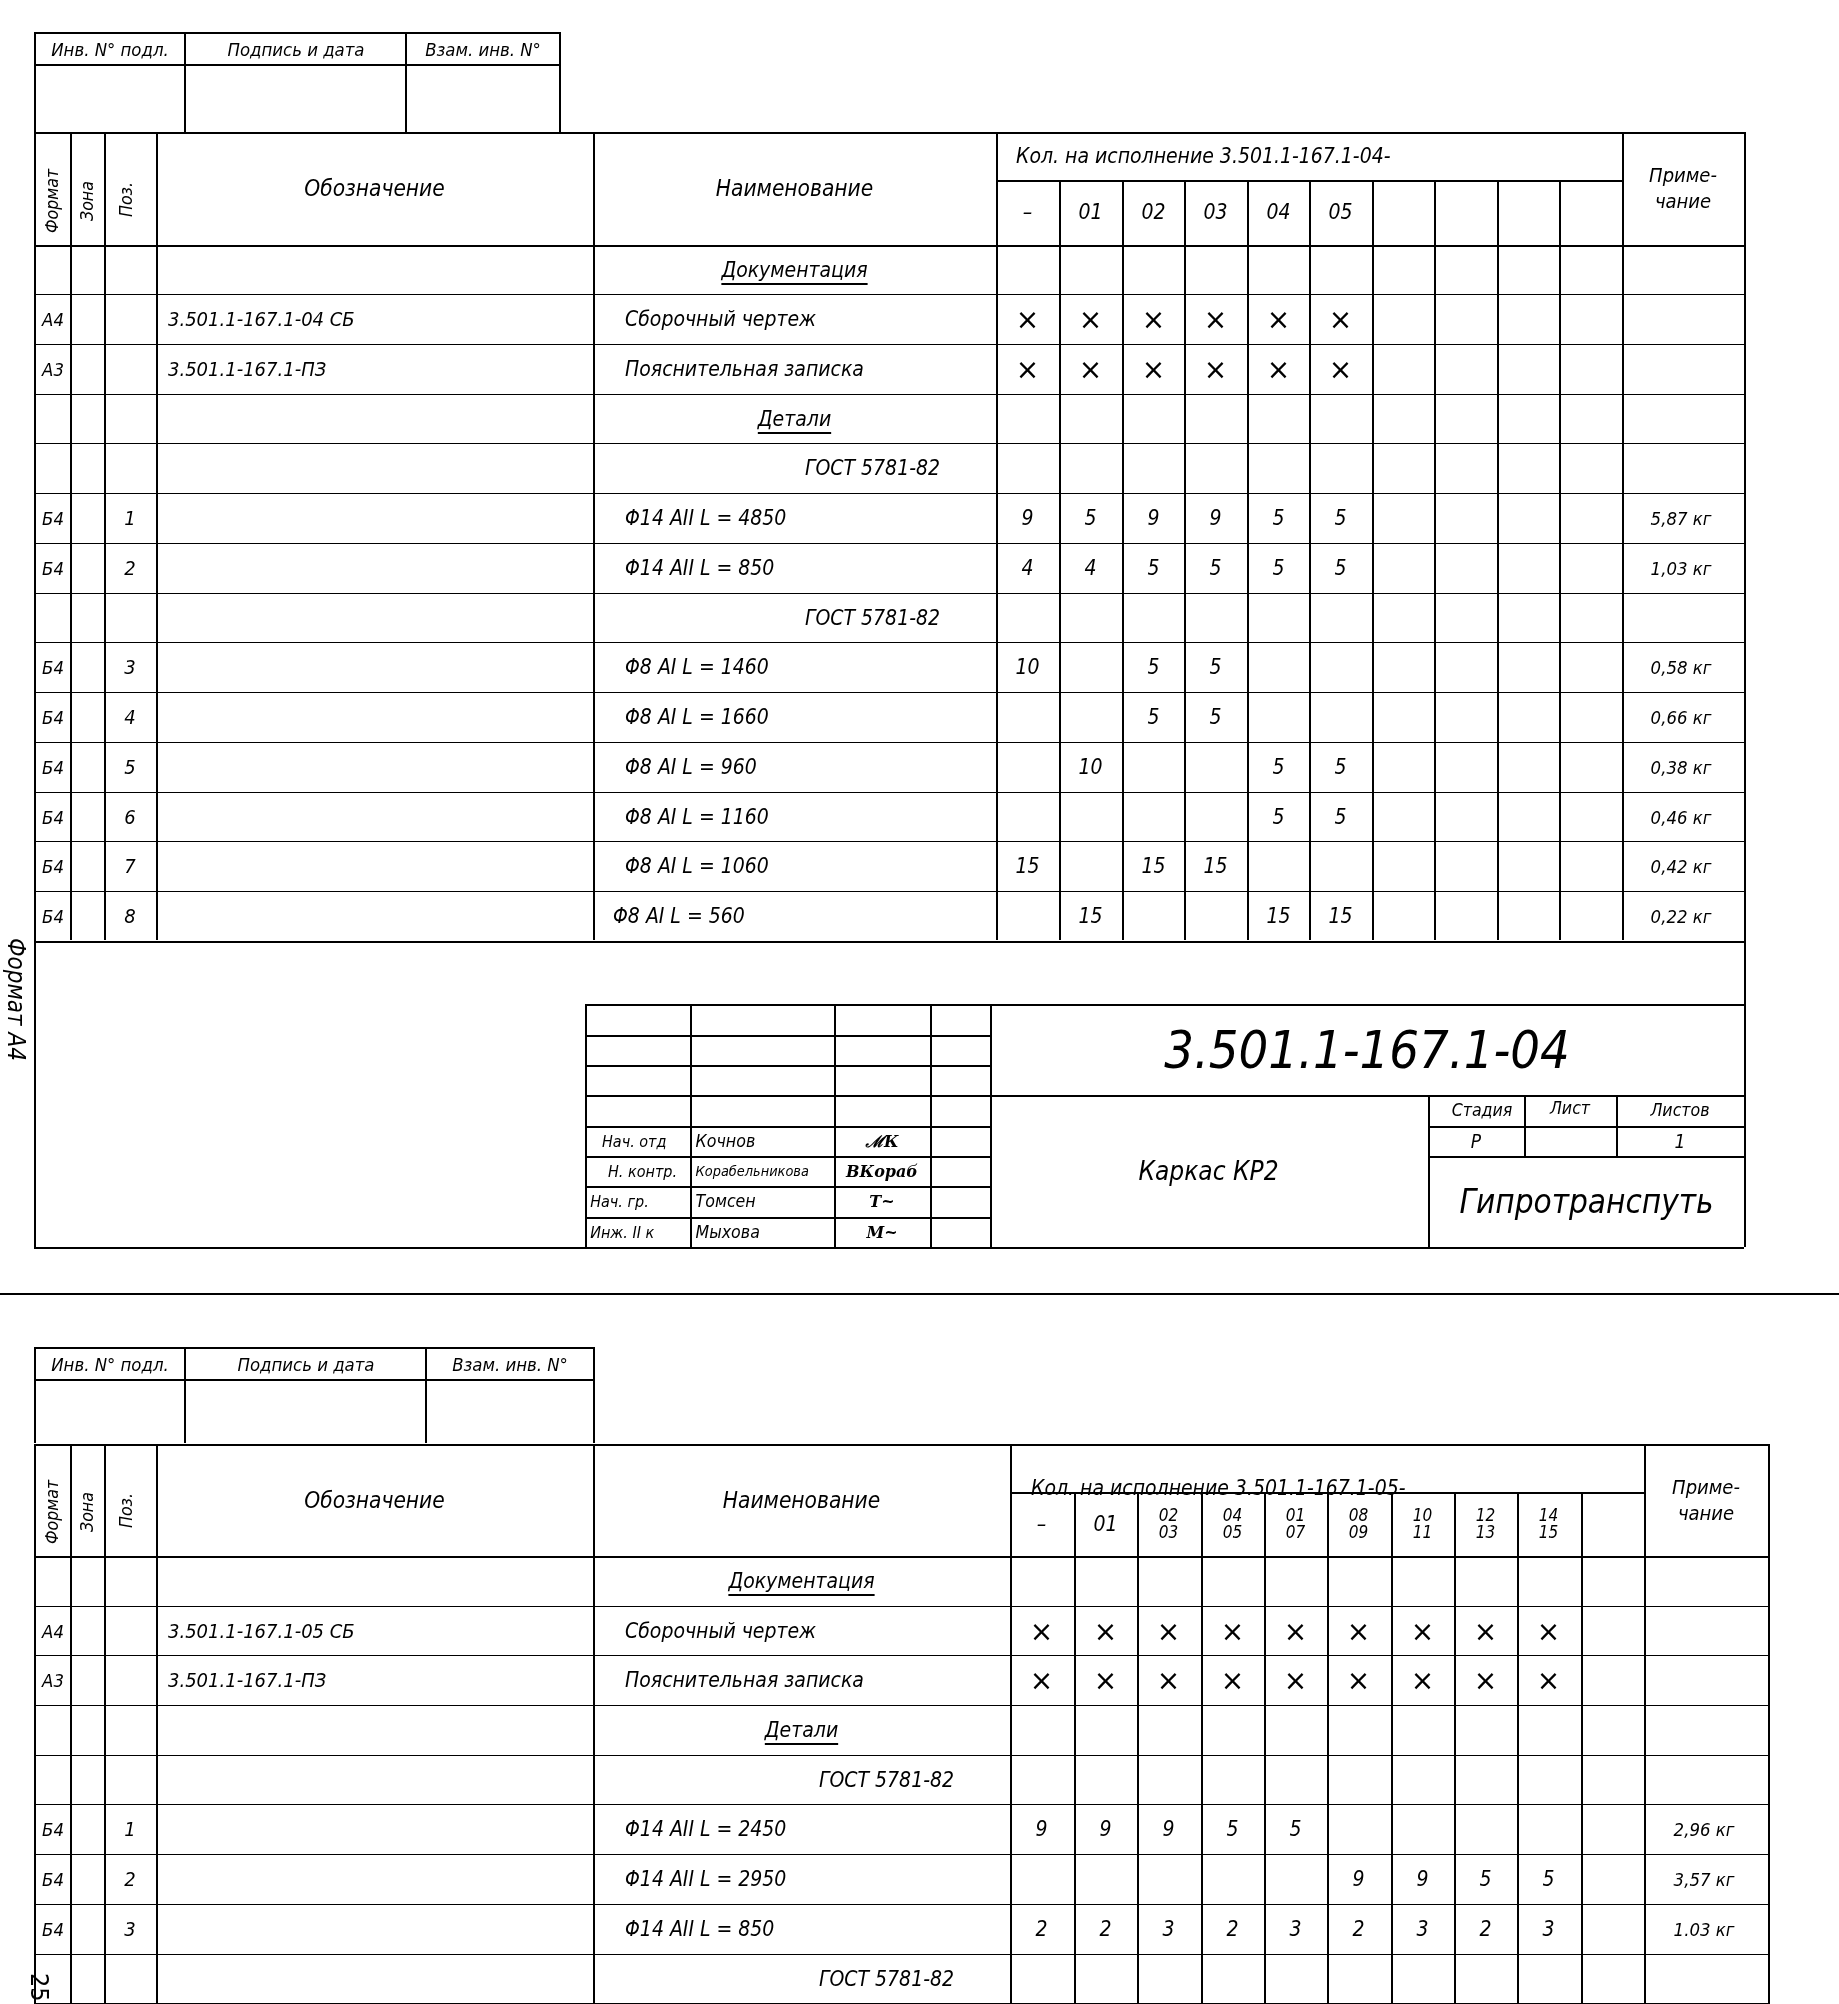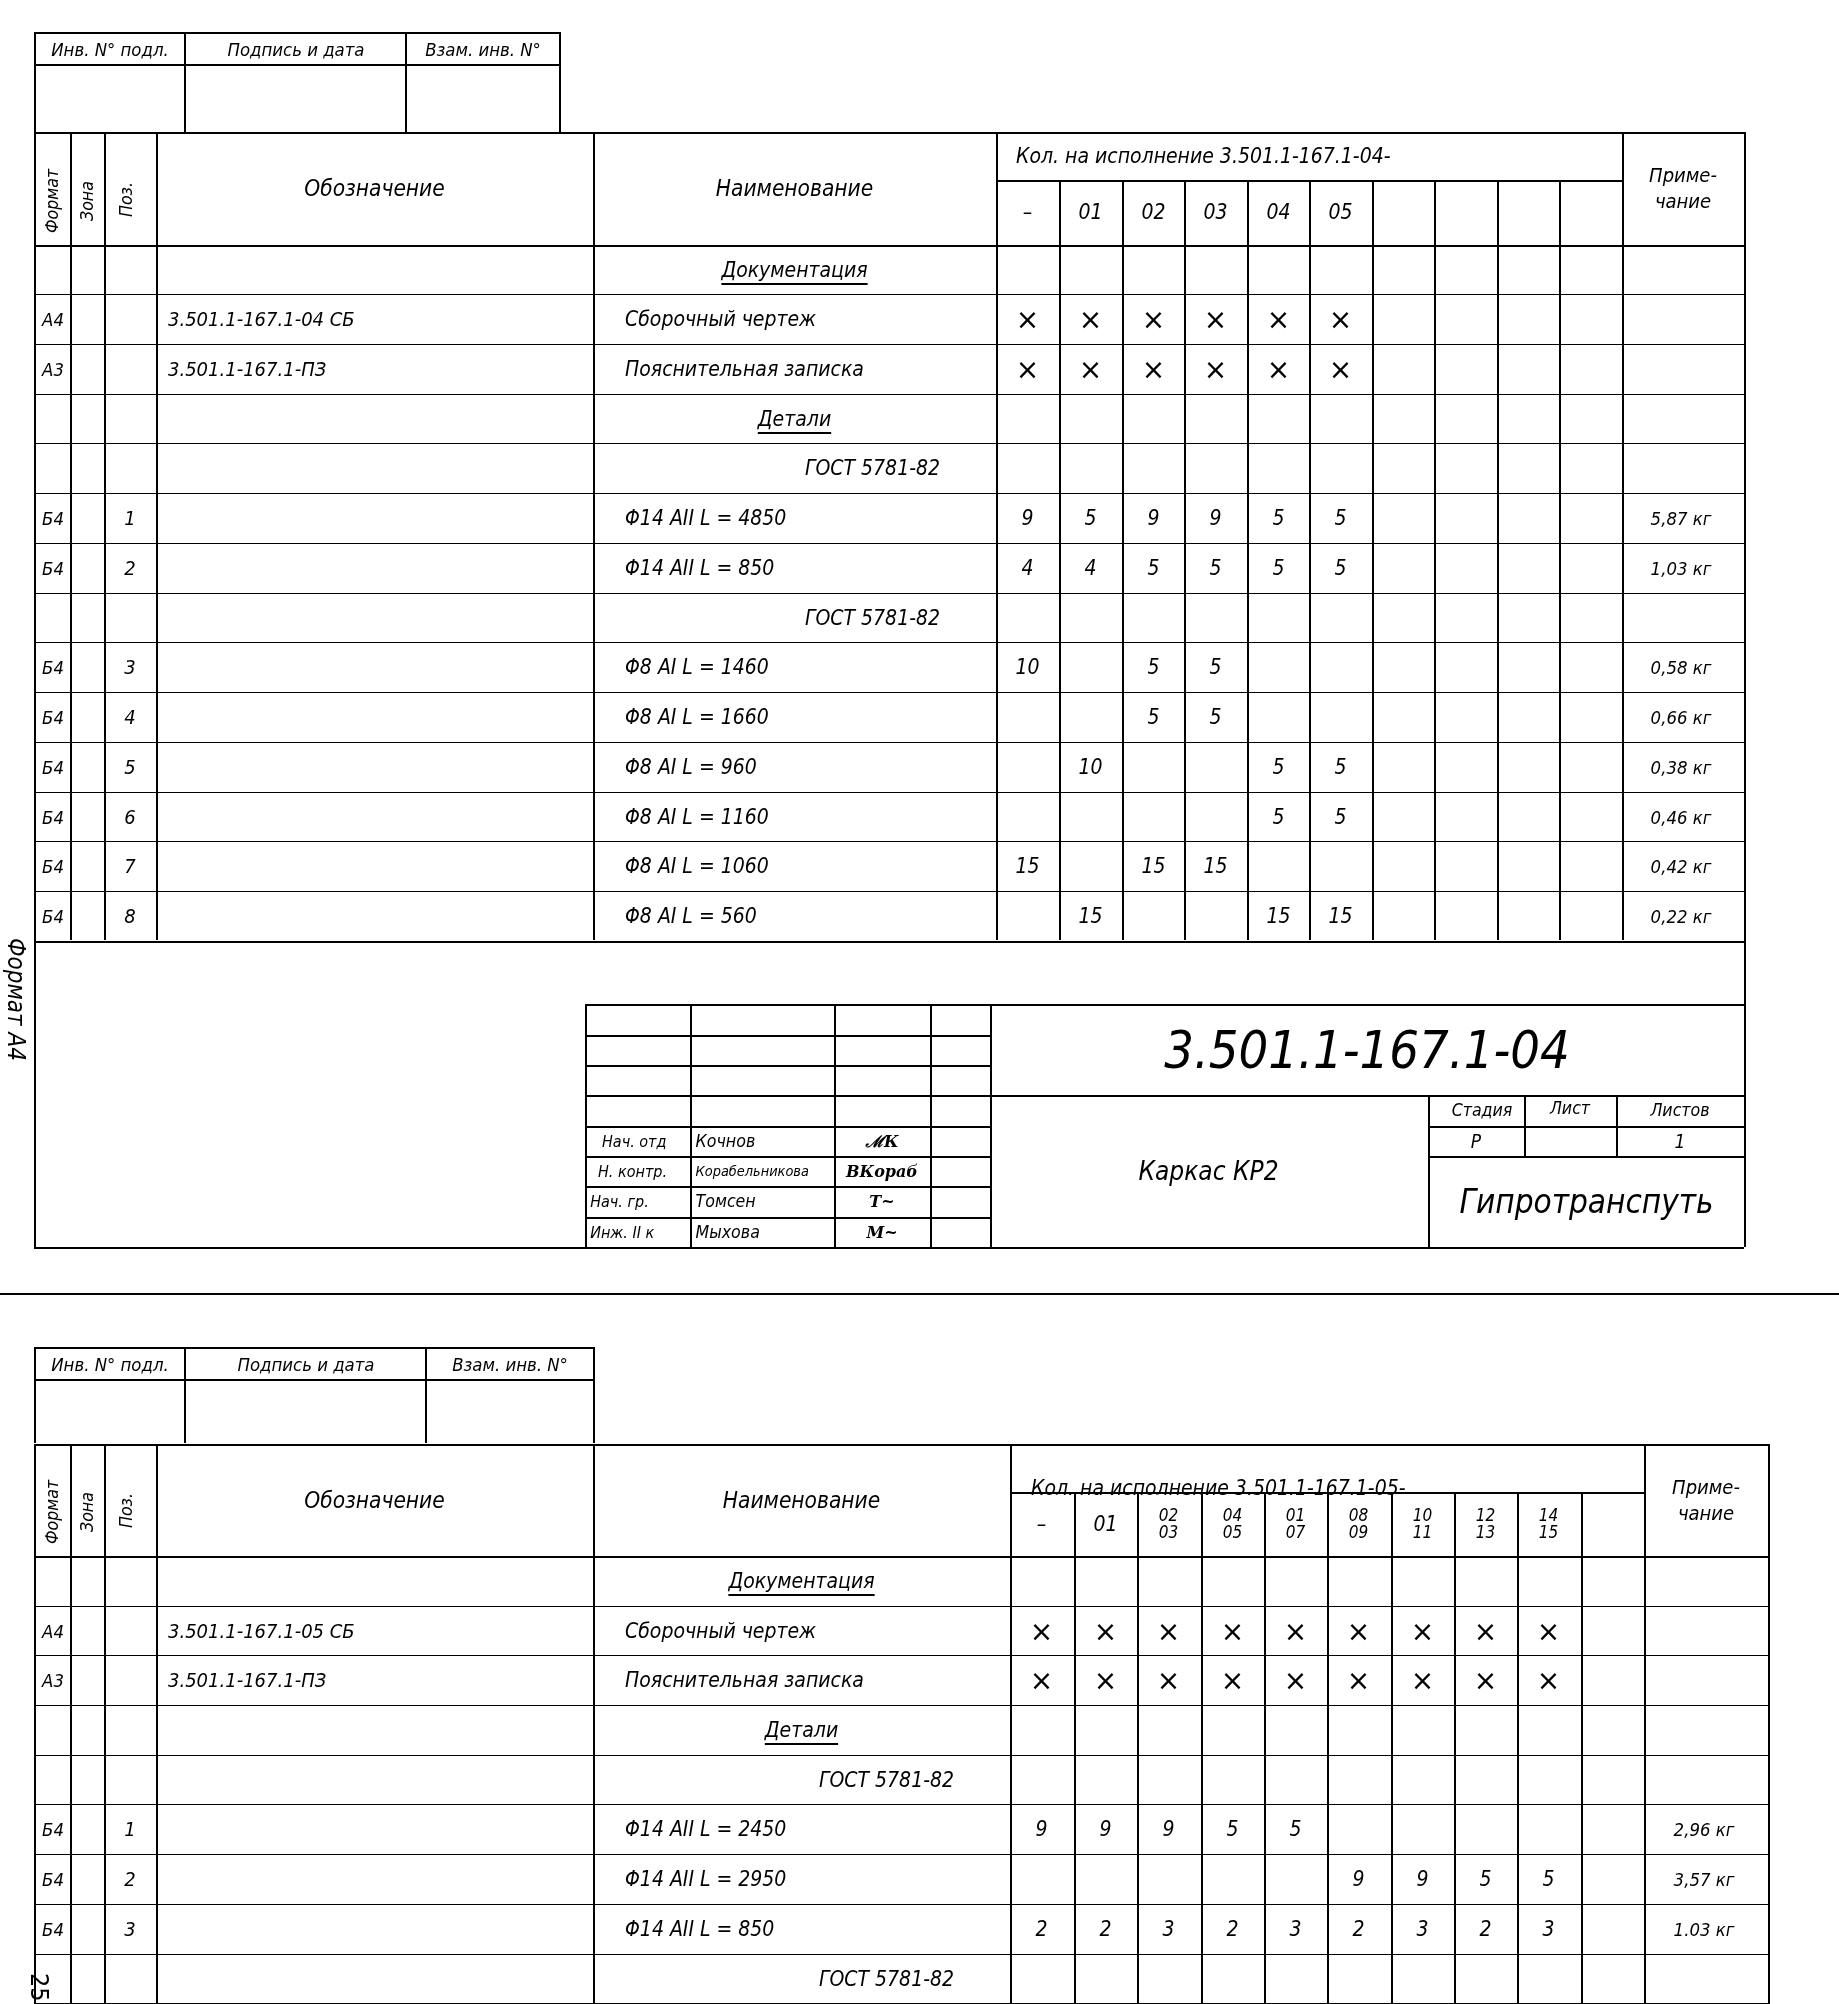--- a/index.html
+++ b/index.html
@@ -275,21 +275,21 @@
       <div class="cell" style="left: 1309px; top: 841px; width: 63px; height: 50px; font-size: 21px;"></div>
       <div class="cell" style="left: 1372px; top: 841px; width: 63px; height: 50px; font-size: 21px;"></div>
       <div class="cell" style="left: 1434px; top: 841px; width: 63px; height: 50px; font-size: 21px;"></div>
       <div class="cell" style="left: 1497px; top: 841px; width: 63px; height: 50px; font-size: 21px;"></div>
       <div class="cell" style="left: 1559px; top: 841px; width: 63px; height: 50px; font-size: 21px;"></div>
       <div class="cell" style="left: 1622px; top: 841px; width: 118px; height: 50px; font-size: 18.4px;">0,42 кг</div>
       <div class="hl" style="left: 34px; top: 891px; width: 1710px; height: 1.2px;"></div>
       <div class="cell" style="left: 36px; top: 891px; width: 34px; height: 50px; font-size: 18.4px;">Б4</div>
       <div class="cell" style="left: 104px; top: 891px; width: 52px; height: 50px; font-size: 20px;">8</div>
       <div class="cell left" style="left: 156px; top: 891px; width: 437px; height: 50px; font-size: 20px;"></div>
-      <div class="cell left" style="left: 593px; top: 891px; width: 403px; height: 50px; font-size: 21px; padding-left: 32px; border-radius: 15px;">Φ8 АI   L = 560</div>
+      <div class="cell left" style="left: 593px; top: 891px; width: 403px; height: 50px; font-size: 21px; padding-left: 20px; border-radius: 15px;">Φ8 АI   L = 560</div>
       <div class="cell" style="left: 996px; top: 891px; width: 63px; height: 50px; font-size: 21px;"></div>
       <div class="cell" style="left: 1059px; top: 891px; width: 63px; height: 50px; font-size: 21px;">15</div>
       <div class="cell" style="left: 1122px; top: 891px; width: 63px; height: 50px; font-size: 21px;"></div>
       <div class="cell" style="left: 1184px; top: 891px; width: 63px; height: 50px; font-size: 21px;"></div>
       <div class="cell" style="left: 1247px; top: 891px; width: 63px; height: 50px; font-size: 21px;">15</div>
       <div class="cell" style="left: 1309px; top: 891px; width: 63px; height: 50px; font-size: 21px;">15</div>
       <div class="cell" style="left: 1372px; top: 891px; width: 63px; height: 50px; font-size: 21px;"></div>
       <div class="cell" style="left: 1434px; top: 891px; width: 63px; height: 50px; font-size: 21px;"></div>
       <div class="cell" style="left: 1497px; top: 891px; width: 63px; height: 50px; font-size: 21px;"></div>
       <div class="cell" style="left: 1559px; top: 891px; width: 63px; height: 50px; font-size: 21px;"></div>
@@ -319,21 +319,21 @@
       <div class="cell" style="left: 1428px; top: 1095px; width: 108px; height: 30px; font-size: 17.6px;">Стадия</div>
       <div class="cell" style="left: 1524px; top: 1095px; width: 92px; height: 26px; font-size: 17.6px;">Лист</div>
       <div class="cell" style="left: 1616px; top: 1095px; width: 128px; height: 30px; font-size: 17.6px;">Листов</div>
       <div class="cell" style="left: 1428px; top: 1126px; width: 96px; height: 30px; font-size: 19px;">Р</div>
       <div class="cell" style="left: 1524px; top: 1126px; width: 92px; height: 30px; font-size: 19px;"></div>
       <div class="cell" style="left: 1616px; top: 1126px; width: 128px; height: 30px; font-size: 19px;">1</div>
       <div class="cell" style="left: 1428px; top: 1156px; width: 317px; height: 91px; font-size: 33px;">Гипротранспуть</div>
       <div class="cell left" style="left: 587px; top: 1126px; width: 102px; height: 30px; font-size: 16px; padding-left: 15px;">Нач. отд</div>
       <div class="cell left" style="left: 690px; top: 1126px; width: 144px; height: 30px; font-size: 17.6px; padding-left: 5.6px;">Кочнов</div>
       <div class="cell sig" style="left: 834px; top: 1126px; width: 96px; height: 30px; font-size: 16px;">ℳК</div>
-      <div class="cell left" style="left: 587px; top: 1156px; width: 102px; height: 30px; font-size: 16px; padding-left: 11px;">Н. контр.</div>
+      <div class="cell left" style="left: 587px; top: 1156px; width: 102px; height: 30px; font-size: 16px; padding-left: 21px;">Н. контр.</div>
       <div class="cell left" style="left: 690px; top: 1156px; width: 144px; height: 30px; font-size: 14.4px; padding-left: 5.6px;">Корабельникова</div>
       <div class="cell sig" style="left: 834px; top: 1156px; width: 96px; height: 30px; font-size: 16px;">ВКораб</div>
       <div class="cell left" style="left: 587px; top: 1186px; width: 102px; height: 30px; font-size: 16px; padding-left: 3.2px;">Нач. гр.</div>
       <div class="cell left" style="left: 690px; top: 1186px; width: 144px; height: 30px; font-size: 17.6px; padding-left: 5.6px;">Томсен</div>
       <div class="cell sig" style="left: 834px; top: 1186px; width: 96px; height: 30px; font-size: 16px;">Т~</div>
       <div class="cell left" style="left: 587px; top: 1217px; width: 102px; height: 30px; font-size: 16px; padding-left: 3.2px;">Инж. II к</div>
       <div class="cell left" style="left: 690px; top: 1217px; width: 144px; height: 30px; font-size: 17.6px; padding-left: 5.6px;">Мыхова</div>
       <div class="cell sig" style="left: 834px; top: 1217px; width: 96px; height: 30px; font-size: 16px;">М~</div>
       <div class="rot" style="left: 30px; top: 938px; font-size: 24px; transform: rotate(90deg); transform-origin: left top;">Формат А4</div>
     </div>

